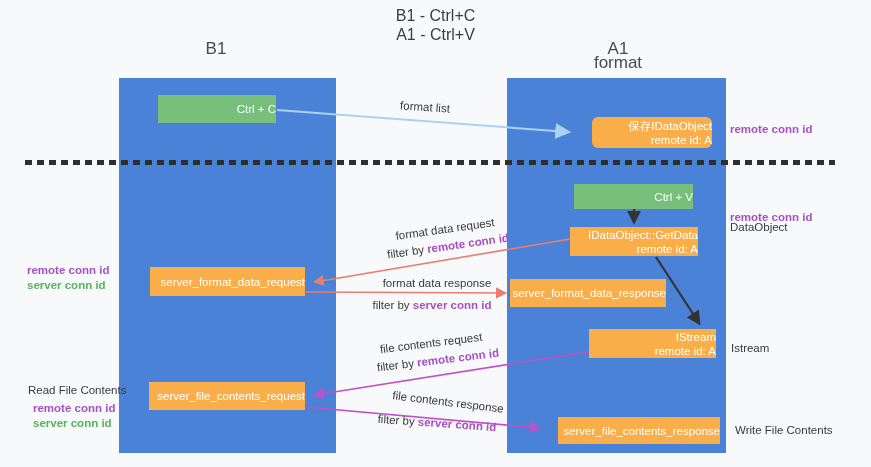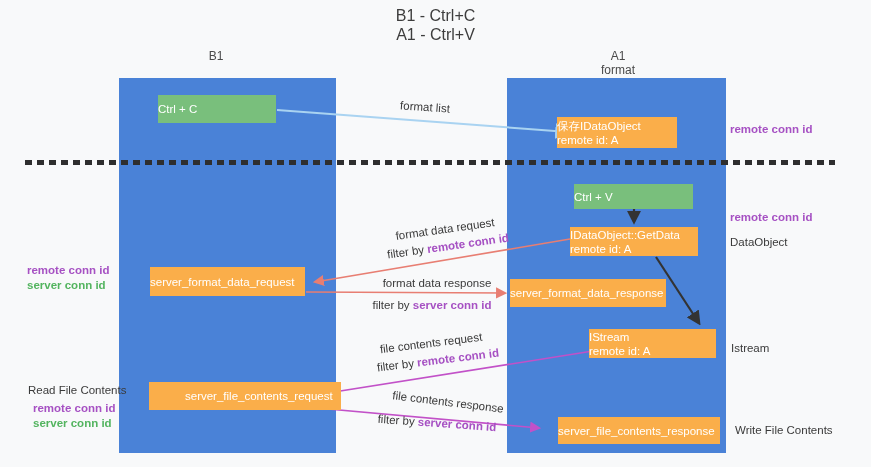--- a/index.html
+++ b/index.html
@@ -11,56 +11,56 @@
     overflow:hidden;
   }
   .canvas{position:absolute;inset:0;width:749px;height:467px;}
 
   .title{
     position:absolute;top:6px;left:0;width:871px;
     text-align:center;font-size:16px;line-height:19px;color:#3d3d3d;
   }
 
   .lane-header{
-    position:absolute;top:49px;width:160px;
+    position:absolute;top:42px;width:160px;
     transform:translateX(-50%);
-    text-align:center;font-size:12px;line-height:14px;color:#4a4a4a;
+    text-align:center;font-size:17px;line-height:14px;color:#4a4a4a;
   }
   .lane-header.hl{left:216px;}
   .lane-header.hr{left:618px;}
 
   .lane{
     position:absolute;top:78px;height:375px;
     background:var(--lane-blue,#4A82D7);
   }
   .lane-left{left:119px;width:217px;}
   .lane-right{left:507px;width:219px;}
 
   .divider{
     position:absolute;left:25px;top:160px;width:810px;height:5px;
     background:repeating-linear-gradient(90deg,#2e2e2e 0 7px,transparent 7px 12px);
   }
 
   .node{
     position:absolute;
-    display:flex;flex-direction:column;align-items:flex-start;justify-content:center;
+    display:flex;flex-direction:column;align-items:flex-end;justify-content:center;
     color:#ffffff;font-size:11.5px;line-height:14px;text-align:center;
     white-space:nowrap;
   }
   .node.green{background:var(--node-green,#79BF7C);}
   .node.orange{background:var(--node-orange,#FAAE4A);}
 
   #n-ctrl-c{left:158px;top:95px;width:118px;height:28px;}
-  #n-save-ido{left:557px;top:117px;width:120px;height:31px;}
+  #n-save-ido{left:592px;top:117px;width:120px;height:31px;border-radius:6px;}
   #n-ctrl-v{left:574px;top:184px;width:119px;height:25px;}
   #n-getdata{left:570px;top:227px;width:128px;height:29px;}
   #n-sfdreq{left:150px;top:267px;width:155px;height:29px;}
   #n-sfdres{left:510px;top:279px;width:156px;height:28px;}
   #n-istream{left:589px;top:329px;width:127px;height:29px;}
-  #n-sfcreq{left:149px;top:382px;width:156px;height:28px;padding-left:36px;}
+  #n-sfcreq{left:149px;top:382px;width:156px;height:28px;}
   #n-sfcres{left:545px;top:417px;width:162px;height:27px;margin-left:13px;}
 
   svg.arrows{position:absolute;left:0;top:0;width:871px;height:467px;pointer-events:none;}
 
   .elabel{
     position:absolute;white-space:nowrap;
     transform:translate(-50%,-50%) rotate(var(--rot,0deg));
     font-size:11.5px;color:#3a3a3a;
   }
   .purple{color:var(--text-purple,#A651C3);font-weight:700;}
@@ -179,21 +179,21 @@
   </div>
 
   <div class="elabel" style="left:448px;top:402px;--rot:7deg">file contents response</div>
   <div class="elabel" style="left:437px;top:423px;--rot:4deg">
     <span>filter by</span>
     <span class="purple">server conn id</span>
   </div>
 
   <div class="side bold-purple" style="left:730px;top:122px">remote conn id</div>
   <div class="side bold-purple" style="left:730px;top:210px">remote conn id</div>
-  <div class="side" style="left:730px;top:235px">DataObject</div>
+  <div class="side" style="left:730px;top:220px">DataObject</div>
   <div class="side" style="left:731px;top:341px">Istream</div>
   <div class="side" style="left:735px;top:423px">Write File Contents</div>
 
   <div class="side bold-purple" style="left:27px;top:263px">remote conn id</div>
   <div class="side bold-green" style="left:27px;top:278px">server conn id</div>
   <div class="side" style="left:28px;top:383px">Read File Contents</div>
   <div class="side bold-purple" style="left:33px;top:401px">remote conn id</div>
   <div class="side bold-green" style="left:33px;top:416px">server conn id</div>
 
 </div>

